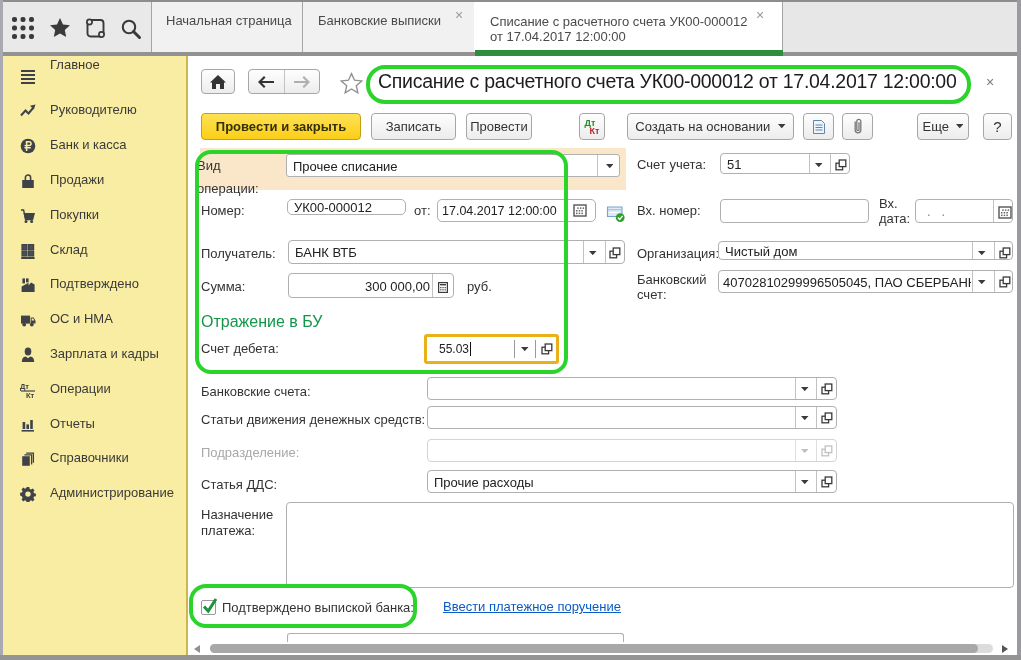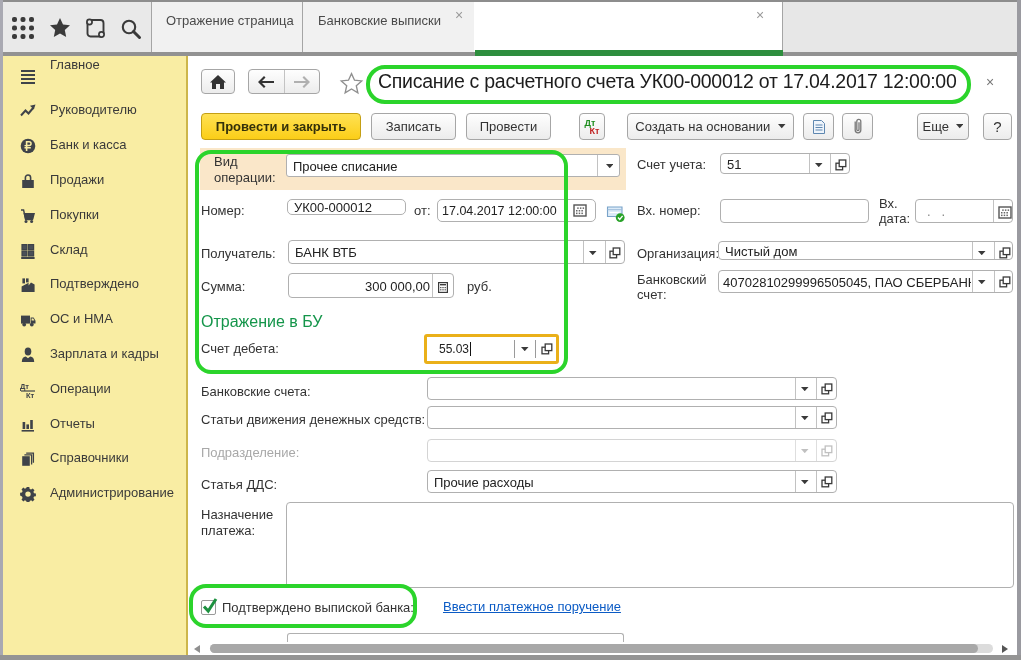--- a/index.html
+++ b/index.html
@@ -48,26 +48,27 @@
       <circle cx="5.5" cy="5" r="2.6" fill="#e9e9e9" stroke="#3a3a3a" stroke-width="1.7"></circle>
       <circle cx="17.5" cy="17.5" r="2.6" fill="#e9e9e9" stroke="#3a3a3a" stroke-width="1.7"></circle>
     </svg>
     <svg class="abs" style="left:116px;top:15px" width="24" height="24" viewBox="0 0 24 24">
       <circle cx="10" cy="10" r="6.2" fill="none" stroke="#3a3a3a" stroke-width="2.1"></circle>
       <line x1="14.5" y1="14.5" x2="20.5" y2="20.5" stroke="#3a3a3a" stroke-width="3" stroke-linecap="round"></line>
     </svg>
     <div class="abs" style="left:148px;top:0;width:866px;height:50px;background:#e7e7e7"></div>
     <div class="abs" style="left:149px;top:0;width:322px;height:50px;background:#f1f1f1"></div>
     <div class="tabsep" style="left:148px"></div>
-    <div class="tabtxt" style="left:163px;top:11px">Отражение страница</div>
+    <div class="tabtxt" style="left:163px;top:11px">Начальная страница</div>
     <div class="tabsep" style="left:299px"></div>
     <div class="tabtxt" style="left:315px;top:11px">Банковские выписки</div>
     <div class="tabx" style="left:452px;top:8px">×</div>
     <div class="tabsep" style="left:471px"></div>
     <div class="abs" style="left:471px;top:0;width:308px;height:50px;background:#fff"></div>
+    <div class="tabtxt" style="left:487px;top:12px;line-height:15px;color:#4a4a4a">Списание с расчетного счета УК00-000012<br>от 17.04.2017 12:00:00</div>
     <div class="tabx" style="left:753px;top:8px">×</div>
     <div class="tabsep" style="left:779px"></div>
     <div class="abs" style="left:472px;top:48px;width:308px;height:6px;background:#2e8e3e"></div>
   </div>
   <div id="sidebar">
     <svg class="mico" style="top:12.5px" viewBox="0 0 16 16">
       <g stroke="#3f4349" stroke-width="2">
         <line x1="1" y1="2" x2="15" y2="2"></line>
         <line x1="1" y1="6" x2="15" y2="6"></line>
         <line x1="1" y1="10" x2="15" y2="10"></line>
@@ -173,21 +174,21 @@
   </div>
   <svg class="abs" style="left:339px;top:71px" width="25" height="25" viewBox="0 0 24 24">
     <path fill="#fff" stroke="#8f8f8f" stroke-width="1.3" d="M12 2.5l2.9 6.3 6.9 0.7-5.2 4.6 1.5 6.8-6.1-3.6-6.1 3.6 1.5-6.8-5.2-4.6 6.9-0.7z"></path>
   </svg>
   <div class="abs" style="left:378px;top:70px;font-size:19.5px;letter-spacing:-0.27px;color:#1c1c1c;white-space:nowrap">Списание с расчетного счета УК00-000012 от 17.04.2017 12:00:00</div>
   <div class="green-ann" style="left:366px;top:65px;width:605px;height:39px;border-radius:19px;border-width:4px"></div>
   <div class="abs" style="left:986px;top:74px;font-size:14px;color:#777">×</div>
 
   <div class="btn" style="left:201px;top:113px;width:160px;height:27px;background:linear-gradient(#ffe153,#fbce18);border-color:#c49f14;font-weight:bold;color:#33300a">Провести и закрыть</div>
   <div class="btn" style="left:371px;top:113px;width:85px;height:27px">Записать</div>
-  <div class="btn" style="left:466px;top:113px;width:85px;height:27px">Провести</div>
+  <div class="btn" style="left:466px;top:113px;width:66px;height:27px">Провести</div>
   <div class="btn" style="left:579px;top:113px;width:26px;height:27px;font-size:9px;line-height:8px">
     <div><span style="color:#1c8c1c;font-weight:bold">Дт</span><br><span style="color:#c02020;font-weight:bold;margin-left:5px">Кт</span></div>
   </div>
   <div class="btn" style="left:627px;top:113px;width:167px;height:27px">
     <span style="margin-right:8px">Создать на основании</span>
     <svg width="7.5" height="4.2" viewBox="0 0 9 5">
       <path fill="#3a3a3a" d="M0 0 h9 l-4.5 5z"></path>
     </svg>
   </div>
   <div class="btn" style="left:803px;top:113px;width:31px;height:27px">
@@ -203,21 +204,21 @@
   </div>
   <div class="btn" style="left:917px;top:113px;width:52px;height:27px">
     <span style="margin-right:7px">Еще</span>
     <svg width="7.5" height="4.2" viewBox="0 0 9 5">
       <path fill="#3a3a3a" d="M0 0 h9 l-4.5 5z"></path>
     </svg>
   </div>
   <div class="btn" style="left:983px;top:113px;width:29px;height:27px;font-size:15px">?</div>
 
   <div class="abs" style="left:200px;top:148px;width:426px;height:42px;background:#fae7c9"></div>
-  <div class="lbl" style="left:214px;top:154px;line-height:16px">Вид<br>операции:</div>
+  <div class="lbl" style="left:197px;top:154px;line-height:23px">Вид<br>операции:</div>
   <div class="fld" style="left:286px;top:154px;width:334px;height:23px;border-radius:3px">
     <div class="t">Прочее списание</div>
     <div class="dv" style="right:21px"></div>
     <svg style="position:absolute;right:6px;top:9px" width="7.5" height="4.2" viewBox="0 0 9 5">
       <path fill="#3a3a3a" d="M0 0 h9 l-4.5 5z"></path>
     </svg>
   </div>
 
   <div class="lbl" style="left:201px;top:203px">Номер:</div>
   <div class="fld" style="left:287px;top:199px;width:119px;height:16px;border-radius:5px">

